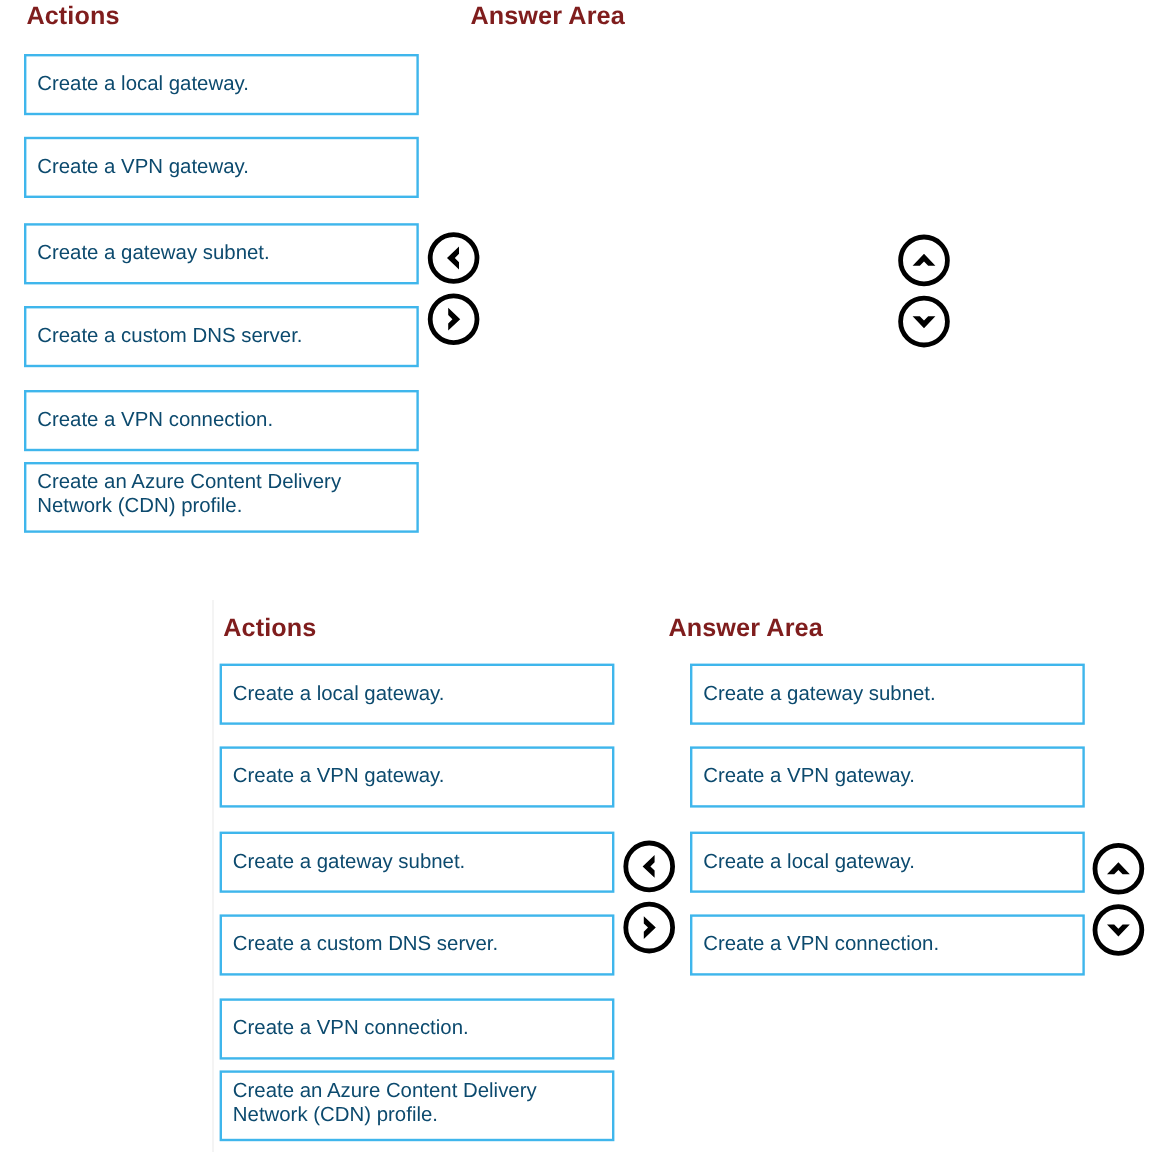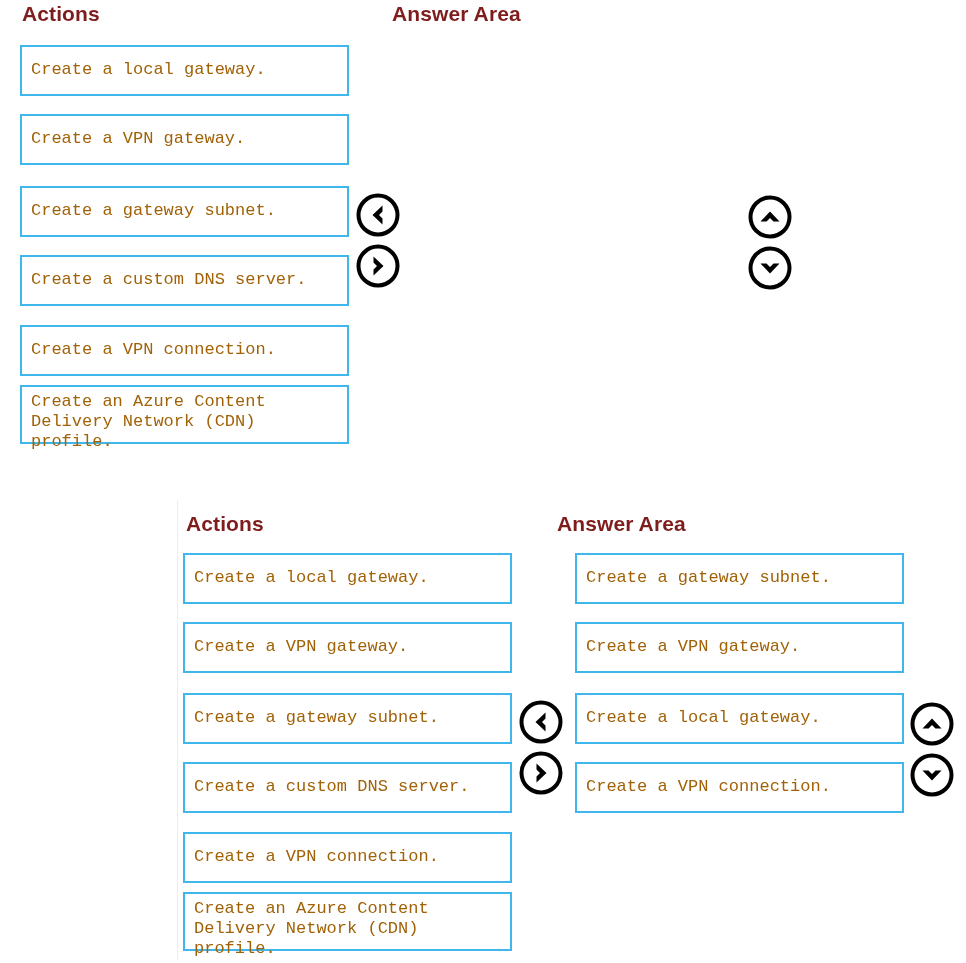--- a/index.html
+++ b/index.html
@@ -32,22 +32,22 @@
     position: absolute;
     box-sizing: border-box;
     border: 2px solid #3fb6ec;
     background: #ffffff;
     display: flex;
     align-items: center;
     padding-left: 9px;
     padding-right: 6px;
   }
   .opt-box .opt-text {
-    font-family: Liberation Mono, monospace;
-    color: #a16207;
+    font-family: Liberation Sans, sans-serif;
+    color: #0c4a6e;
     line-height: 1.18;
   }
 
   
   .icon-btn {
     position: absolute;
     display: block;
     line-height: 0;
   }
   .icon-btn svg { display: block; }

